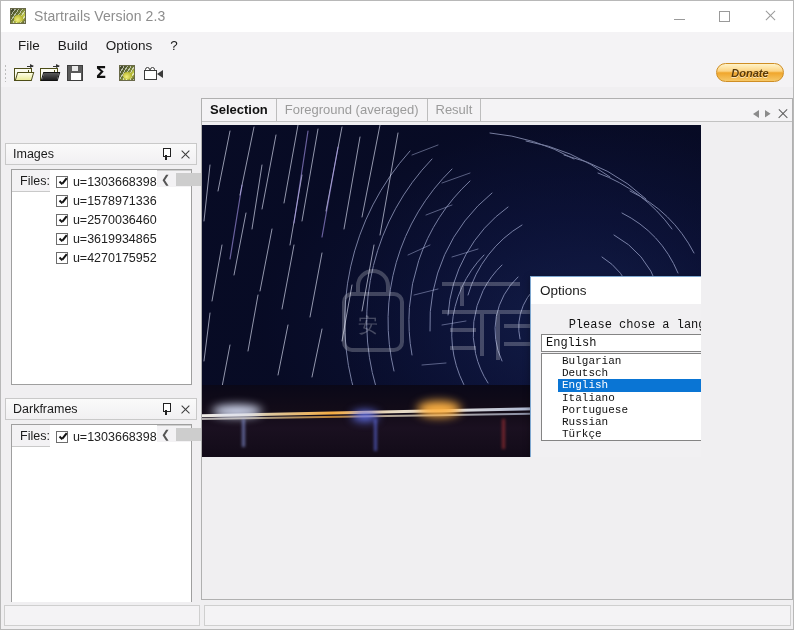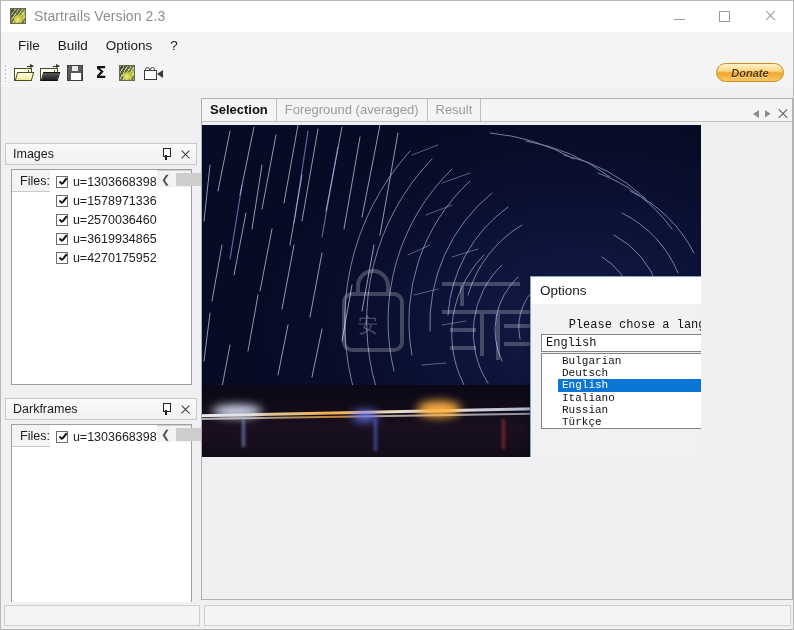--- a/index.html
+++ b/index.html
@@ -639,20 +639,21 @@
         <div id="combo">
           <div id="combo-value">English</div>
 
         </div>
 
         <div id="droplist">
           <div class="opt">Bulgarian</div>
           <div class="opt">Deutsch</div>
           <div class="opt sel">English</div>
           <div class="opt">Italiano</div>
+          <div class="opt">Portuguese</div>
           <div class="opt">Russian</div>
           <div class="opt">Türkçe</div>
         </div>
       </div>
     </div>
   </div>
 
   <div id="statusbar">
     <div class="status-pane" id="status-left"></div>
     <div class="status-pane" id="status-right"></div>

